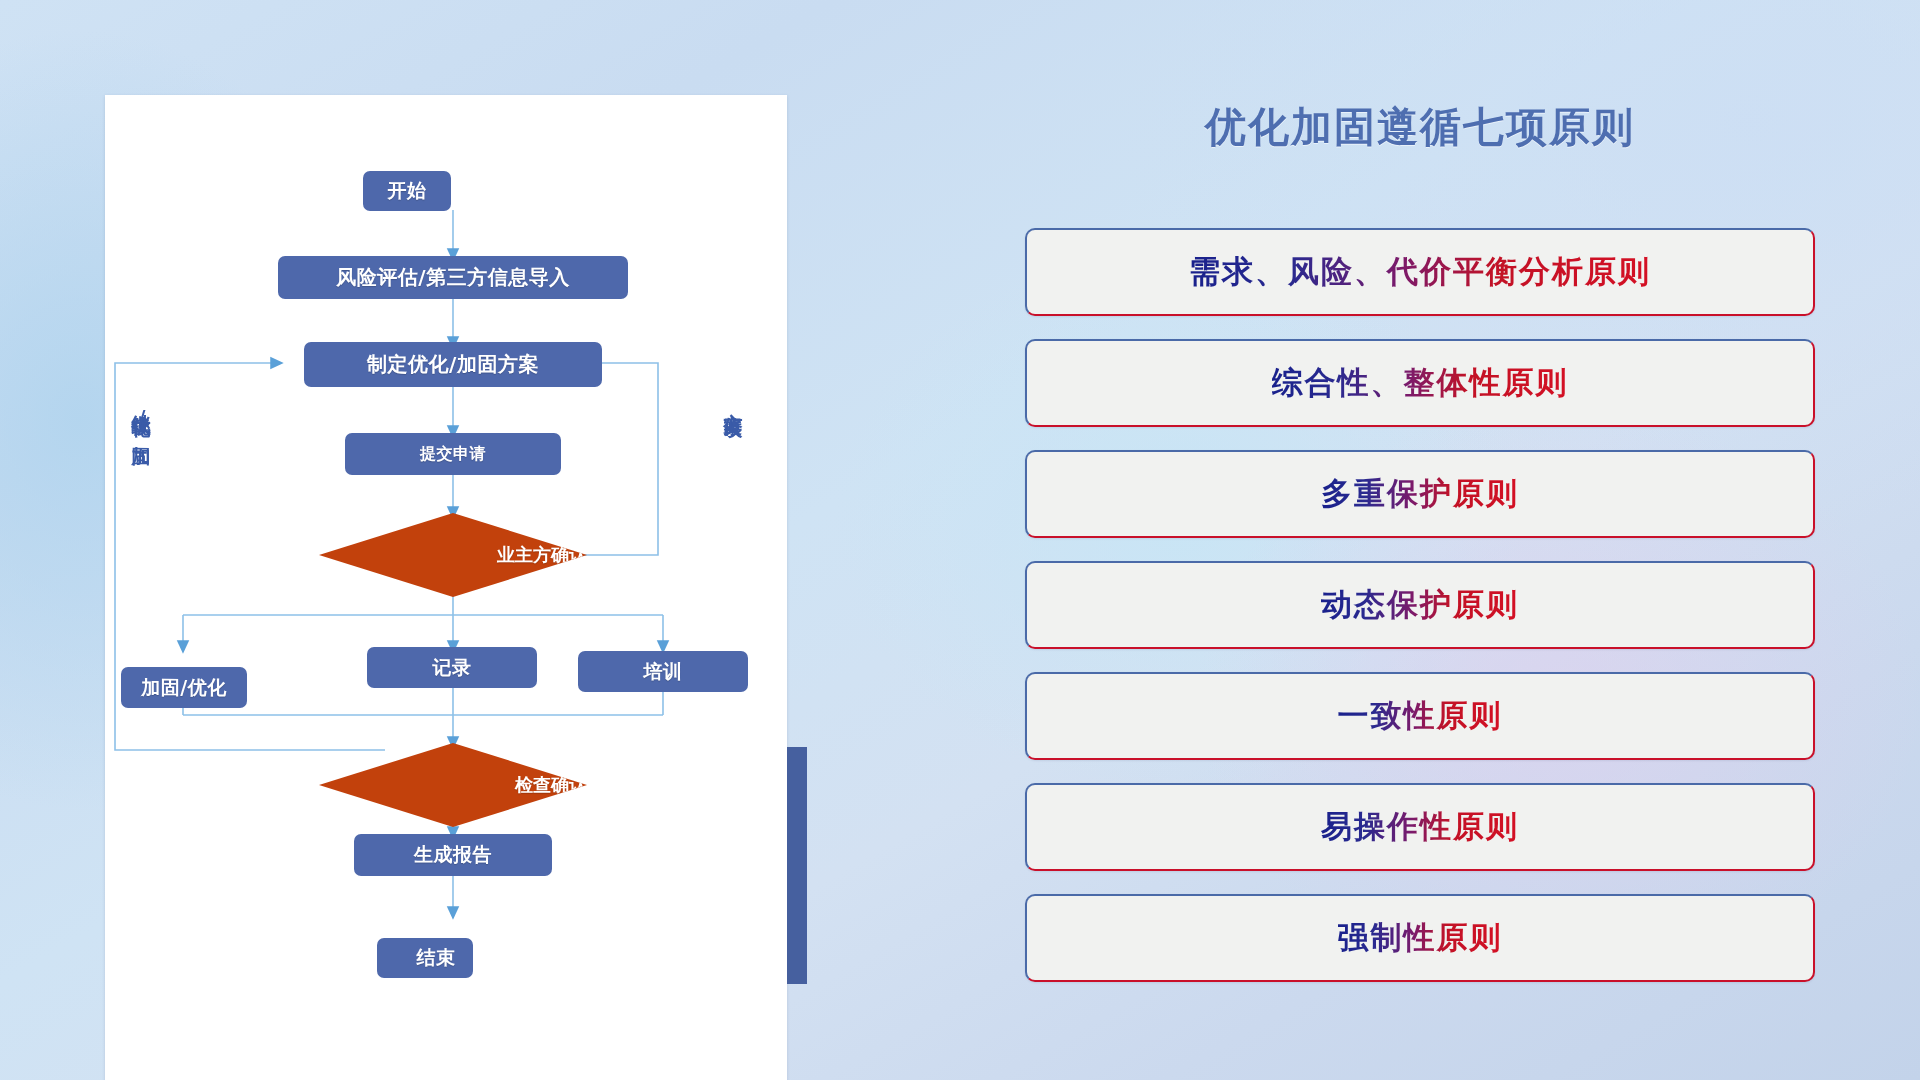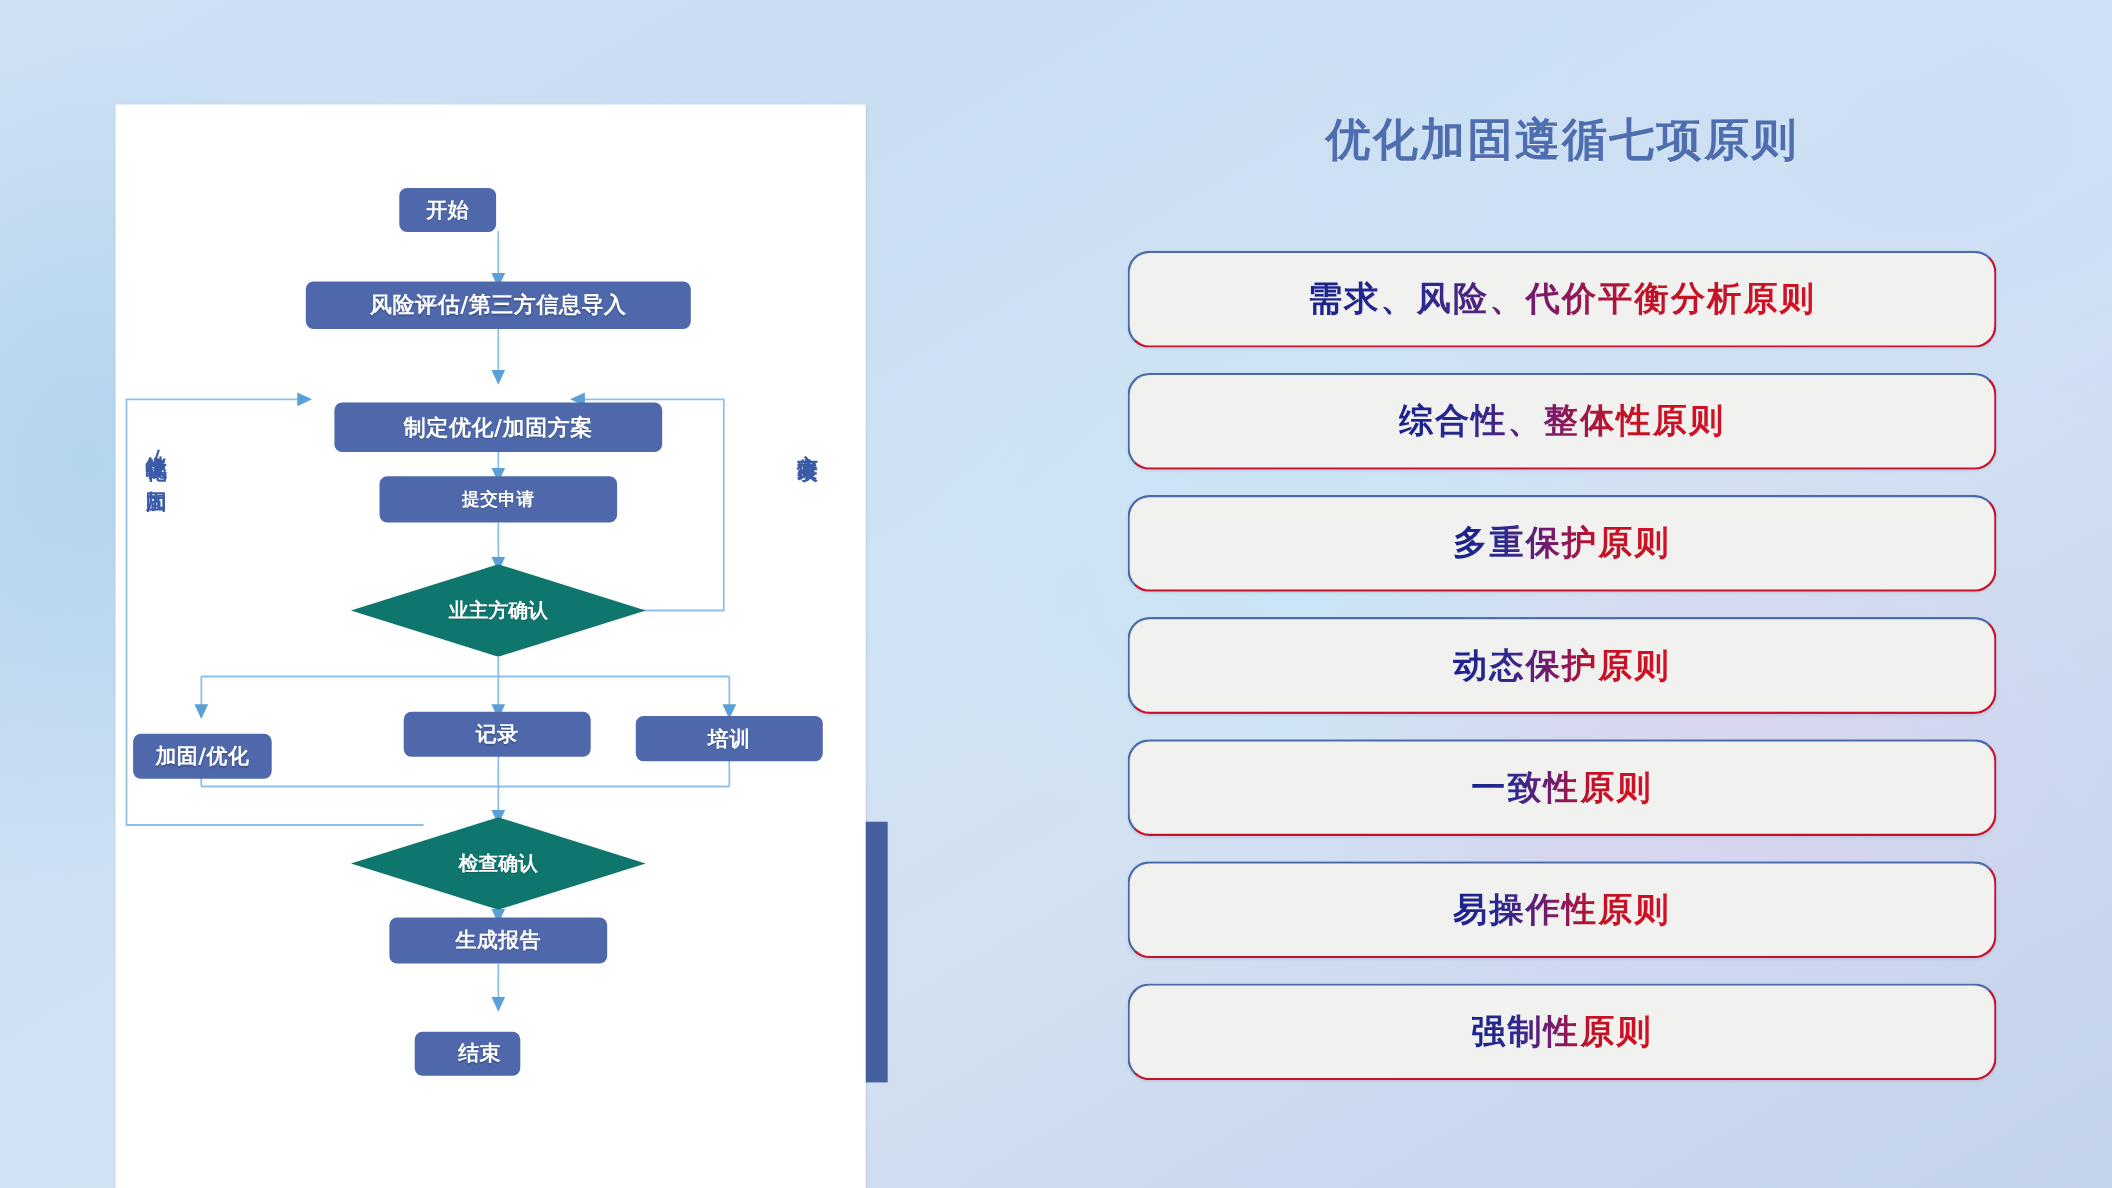--- a/index.html
+++ b/index.html
@@ -29,22 +29,22 @@
   }
   #flow{position:absolute;inset:0;}
   .node{
     position:absolute;box-sizing:border-box;
     display:flex;align-items:center;justify-content:center;
     background:#4e68ab;color:#ffffff;border-radius:7px;
     font-weight:bold;letter-spacing:.5px;white-space:nowrap;
     text-shadow:0 1px 1px rgba(0,0,0,.18);
   }
   .diamond{
-    position:absolute;background:#0f766e;color:#fff;
-    display:flex;align-items:center;justify-content:center;
+    position:absolute;background:#c2410c;color:#fff;
+    display:flex;align-items:center;justify-content:flex-end;
     font-weight:bold;white-space:nowrap;
     clip-path:polygon(50% 0%,100% 50%,50% 100%,0% 50%);
     text-shadow:0 1px 1px rgba(0,0,0,.2);
   }
   .vlabel{
     position:absolute;color:#3a5ba8;font-weight:bold;
     writing-mode:vertical-rl;text-orientation:upright;
     letter-spacing:2px;line-height:1.05;
   }
   svg.wires{position:absolute;left:0;top:0;width:682px;height:875px;overflow:visible;}
@@ -52,21 +52,21 @@
   
   #right{position:absolute;left:1010px;top:100px;width:820px;height:900px;}
   #panel-title{
     position:absolute;left:0;top:0;width:820px;text-align:center;
     font-size:41px;font-weight:bold;color:#4e6eb0;letter-spacing:2px;
     text-shadow:0 1px 0 rgba(255,255,255,.55);
   }
   .plist{position:absolute;left:15px;top:128px;width:790px;}
   .pbox{
     position:relative;box-sizing:border-box;height:88px;margin-bottom:23px;
-    background:#f1f2f0;border-radius:20px;
+    background:#f1f2f0;border-radius:10px;
     border-top:2px solid #4a6aa8;border-left:2px solid #4a6aa8;
     border-right:2px solid #c9102a;border-bottom:2px solid #c9102a;
     display:flex;align-items:center;justify-content:center;
     box-shadow:0 1px 2px rgba(70,90,130,.12);
   }
   .pbox .ptext{
     font-size:31px;font-weight:bold;letter-spacing:2px;
     background:linear-gradient(90deg,#19218c 0%,#2a2a90 22%,#7b1a6a 46%,#c21226 66%,#d41024 100%);
     -webkit-background-clip:text;background-clip:text;
     -webkit-text-fill-color:transparent;color:#b4152a;
@@ -123,21 +123,21 @@
       </svg>
 
       <div class="node" style="left:258px;top:76px;width:88px;height:40px;font-size:19px;">
         <span>开始</span>
       </div>
 
       <div class="node" style="left:173px;top:161px;width:350px;height:43px;font-size:20px;">
         <span>风险评估/第三方信息导入</span>
       </div>
 
-      <div class="node" style="left:199px;top:247px;width:298px;height:45px;font-size:20px;margin-top:24px;">
+      <div class="node" style="left:199px;top:247px;width:298px;height:45px;font-size:20px;">
         <span>制定优化/加固方案</span>
       </div>
 
       <div class="node" style="left:240px;top:338px;width:216px;height:42px;font-size:16px;">
         <span>提交申请</span>
       </div>
 
       <div class="diamond" style="left:214px;top:418px;width:268px;height:84px;font-size:18px;">
         <span>业主方确认</span>
       </div>

